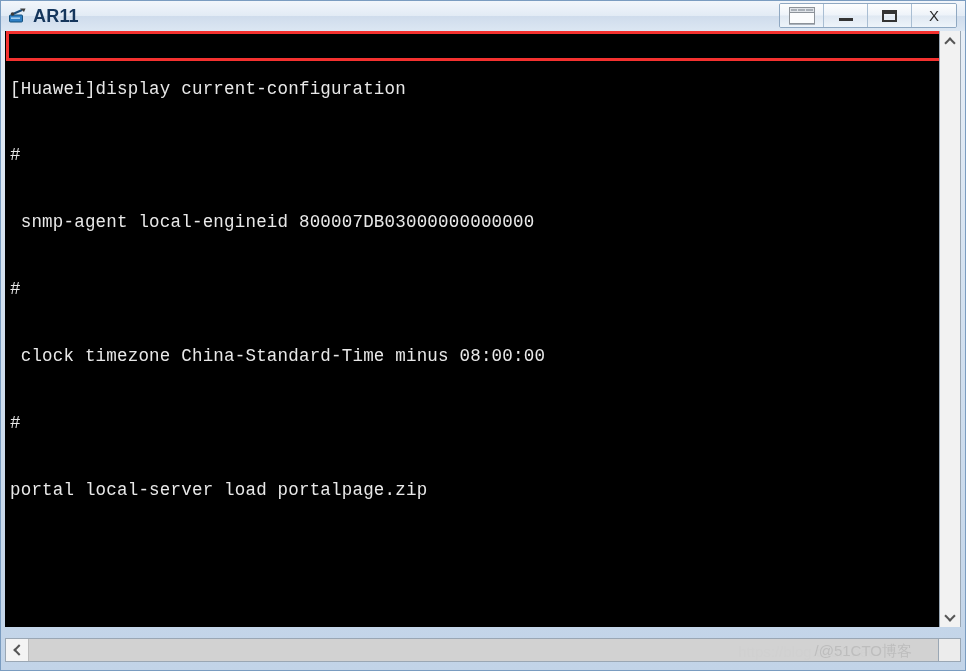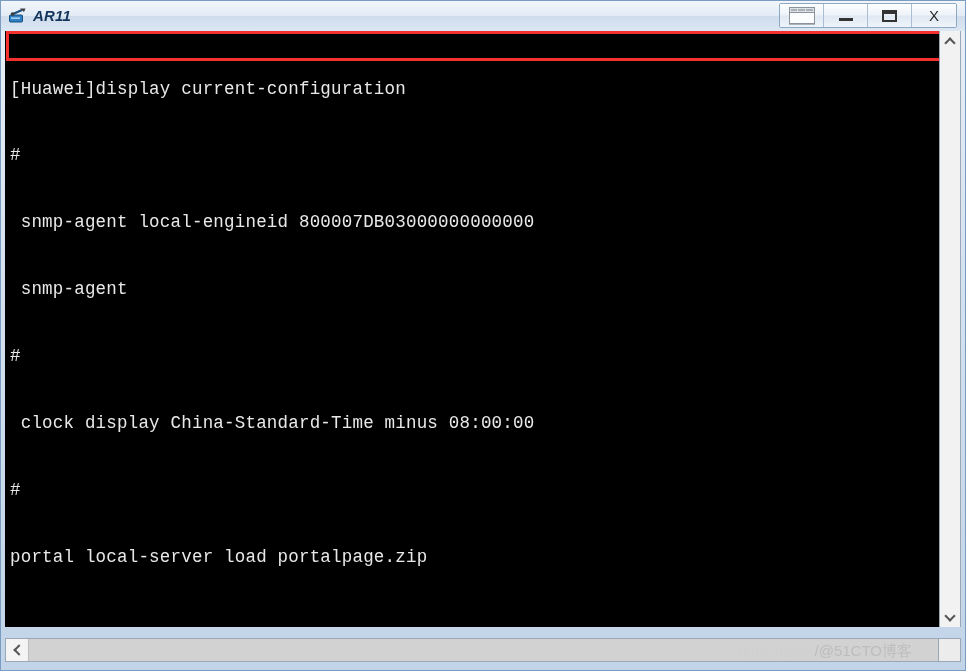--- a/index.html
+++ b/index.html
@@ -34,26 +34,25 @@
   #titlebar .tb-icon {
     width: 22px; height: 22px;
     position: relative;
     flex: 0 0 22px;
     margin-right: 4px;
   }
   
   .router-ico { position: absolute; left: 1px; top: 2px; width: 20px; height: 18px; }
 
   #titlebar .tb-title {
-    font-size: 15px;
+    font-size: 18px;
     font-weight: bold;
     color: #15365c;
     letter-spacing: 0.2px;
     line-height: 30px;
-    font-style: italic;
   }
 
   #winbtns {
     position: absolute;
     right: 8px; top: 2px;
     display: flex;
     height: 25px;
     border: 1px solid #8fa8c2;
     border-radius: 2px;
     overflow: hidden;
@@ -253,23 +252,22 @@
     </div>
   </div>
 
   <div id="termwrap">
     <div id="terminal">
       <div id="redbox"></div>
       <div id="termtext">
         <div class="tline">[Huawei]display current-configuration</div>
         <div class="tline">#</div>
         <div class="tline"> snmp-agent local-engineid 800007DB03000000000000</div>
-        <div class="tline"> snmp-agent</div>
         <div class="tline">#</div>
-        <div class="tline"> clock display China-Standard-Time minus 08:00:00</div>
+        <div class="tline"> clock timezone China-Standard-Time minus 08:00:00</div>
         <div class="tline">#</div>
         <div class="tline">portal local-server load portalpage.zip</div>
         
         
         
         
         
         
         
         

